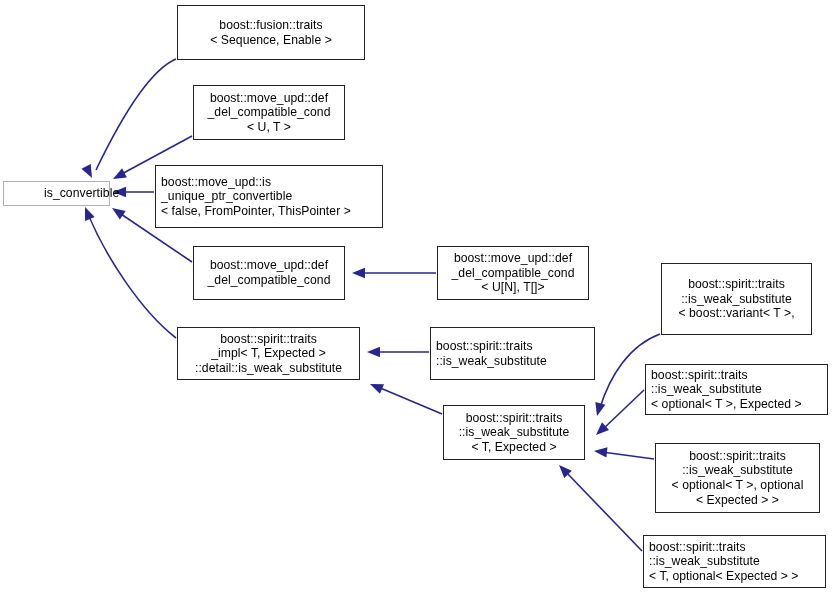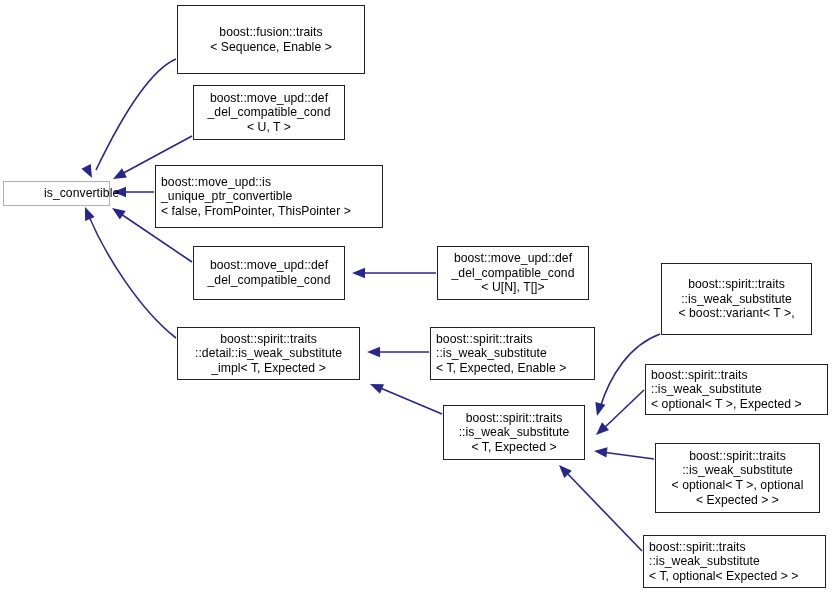--- a/index.html
+++ b/index.html
@@ -83,21 +83,21 @@
         <polygon points="0,0 -13,-5.2 -13,5.2" fill="#26268c" transform="translate(594,451) rotate(186)"></polygon>
         <path d="M 642,551 L 565,471" fill="none" stroke="#26268c" stroke-width="1.6"></path>
         <polygon points="0,0 -13,-5.2 -13,5.2" fill="#26268c" transform="translate(559,465) rotate(226)"></polygon>
       </g>
   </svg>
 
   <div id="node-layer">
       <div class="node center-text root" style="left: 3px; top: 181px; width: 107px; height: 25px;">
         <span class="ln">is_convertible</span>
       </div>
-      <div class="node center-text" style="left: 177px; top: 5px; width: 188px; height: 69px;">
+      <div class="node center-text" style="left: 177px; top: 5px; width: 188px; height: 55px;">
         <span class="ln">boost::fusion::traits</span>
         <span class="ln">&lt; Sequence, Enable &gt;</span>
       </div>
       <div class="node center-text" style="left: 193px; top: 85px; width: 152px; height: 55px;">
         <span class="ln">boost::move_upd::def</span>
         <span class="ln">_del_compatible_cond</span>
         <span class="ln">&lt; U, T &gt;</span>
       </div>
       <div class="node left-text" style="left: 155px; top: 165px; width: 228px; height: 63px;">
         <span class="ln">boost::move_upd::is</span>
@@ -108,27 +108,26 @@
         <span class="ln">boost::move_upd::def</span>
         <span class="ln">_del_compatible_cond</span>
       </div>
       <div class="node center-text" style="left: 437px; top: 246px; width: 152px; height: 54px;">
         <span class="ln">boost::move_upd::def</span>
         <span class="ln">_del_compatible_cond</span>
         <span class="ln">&lt; U[N], T[]&gt;</span>
       </div>
       <div class="node center-text" style="left: 177px; top: 327px; width: 183px; height: 53px;">
         <span class="ln">boost::spirit::traits</span>
+        <span class="ln">_impl&lt; T, Expected &gt;</span>
         <span class="ln">::detail::is_weak_substitute</span>
-        <span class="ln">_impl&lt; T, Expected &gt;</span>
       </div>
       <div class="node left-text" style="left: 430px; top: 327px; width: 165px; height: 53px;">
         <span class="ln">boost::spirit::traits</span>
         <span class="ln">::is_weak_substitute</span>
-        <span class="ln">&lt; T, Expected, Enable &gt;</span>
       </div>
       <div class="node center-text" style="left: 443px; top: 405px; width: 142px; height: 55px;">
         <span class="ln">boost::spirit::traits</span>
         <span class="ln">::is_weak_substitute</span>
         <span class="ln">&lt; T, Expected &gt;</span>
       </div>
       <div class="node center-text" style="left: 661px; top: 263px; width: 151px; height: 72px;">
         <span class="ln">boost::spirit::traits</span>
         <span class="ln">::is_weak_substitute</span>
         <span class="ln">&lt; boost::variant&lt; T &gt;,</span>

